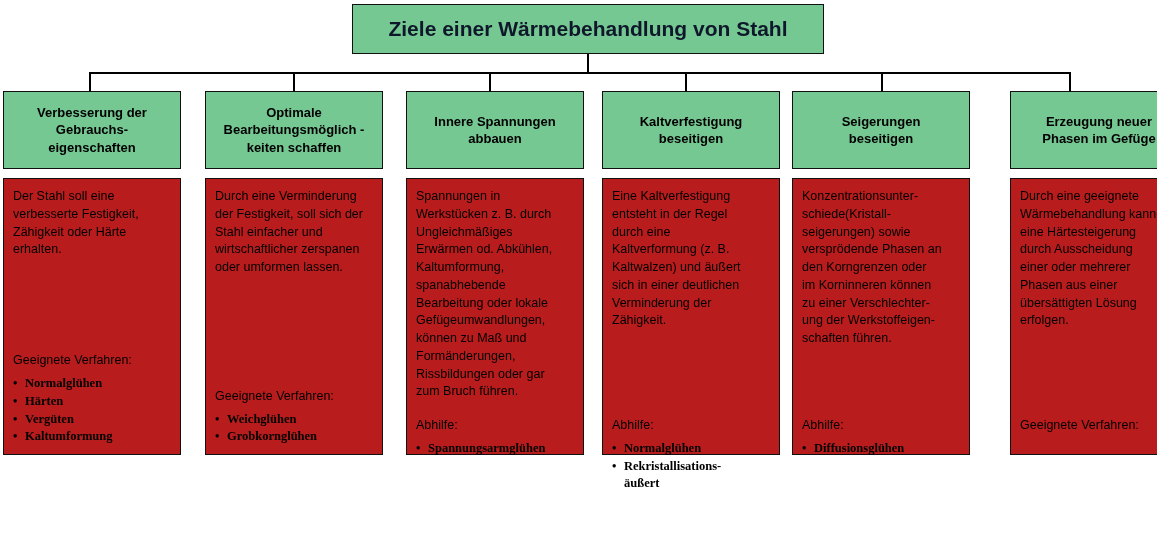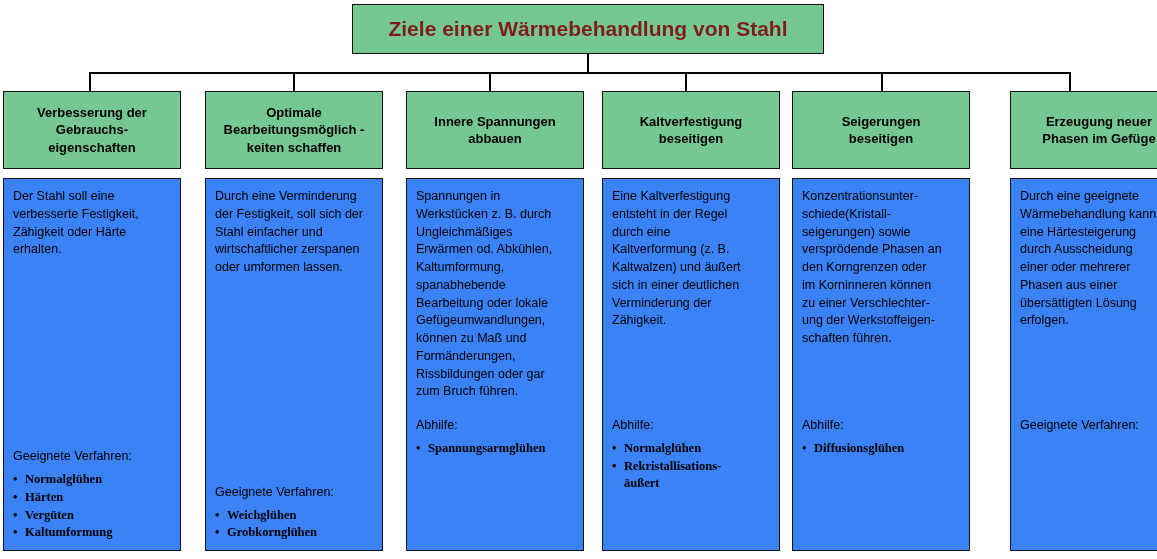--- a/index.html
+++ b/index.html
@@ -30,21 +30,21 @@
     background: #76c893;
     border: 1.5px solid #111111;
     display: flex;
     align-items: center;
     justify-content: center;
     box-sizing: border-box;
   }
   .title-text {
     font-size: 21px;
     font-weight: bold;
-    color: #7f1d1d;
+    color: #0f172a;
     text-align: center;
     line-height: 1.15;
   }
 
   
   .conn {
     position: absolute;
     background: #000000;
   }
   .conn-v { width: 1.5px; }
@@ -69,22 +69,22 @@
   .head-text {
     font-size: 13px;
     font-weight: bold;
     color: #000000;
     text-align: center;
     line-height: 1.32;
     white-space: pre-line;
   }
   .body-box {
     margin-top: 9px;
-    height: 373px;
-    background: #3b82f6;
+    height: 277px;
+    background: #b91c1c;
     border: 1.5px solid #111111;
     box-sizing: border-box;
     padding: 9px 8px 14px 9px;
     position: relative;
   }
   .body-text {
     font-size: 12.5px;
     color: #000000;
     line-height: 1.42;
     white-space: pre-line;

